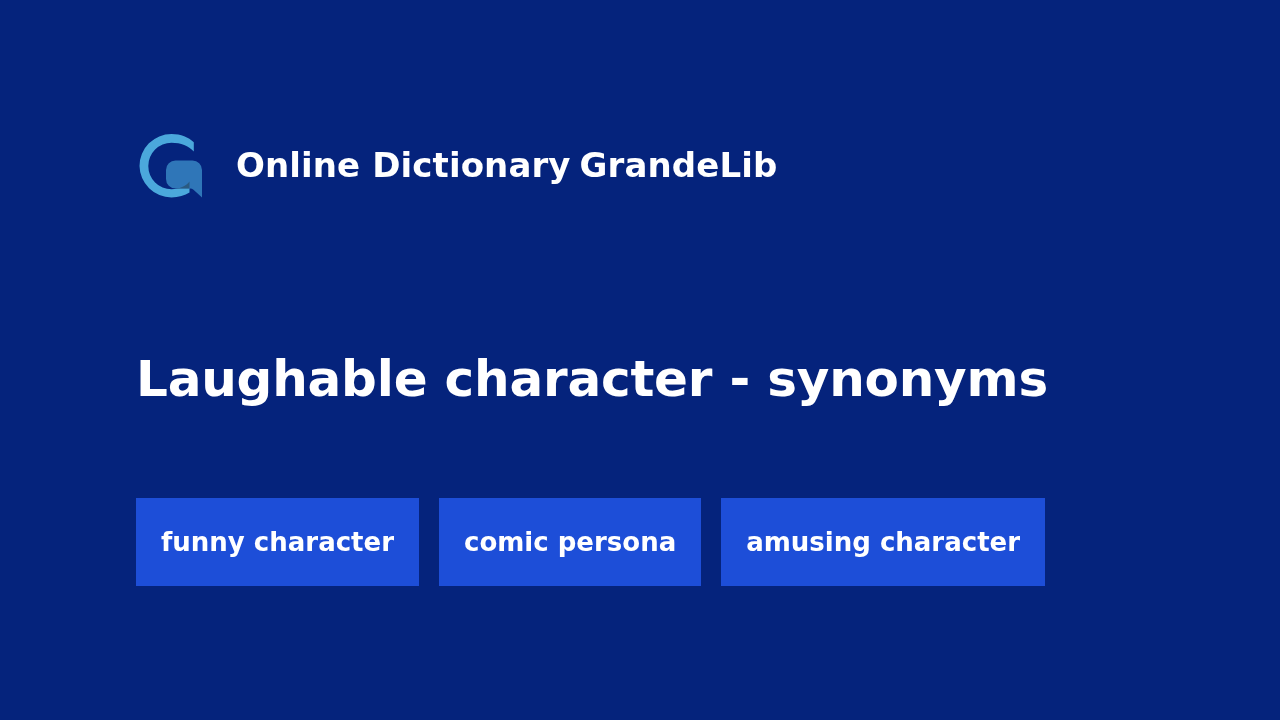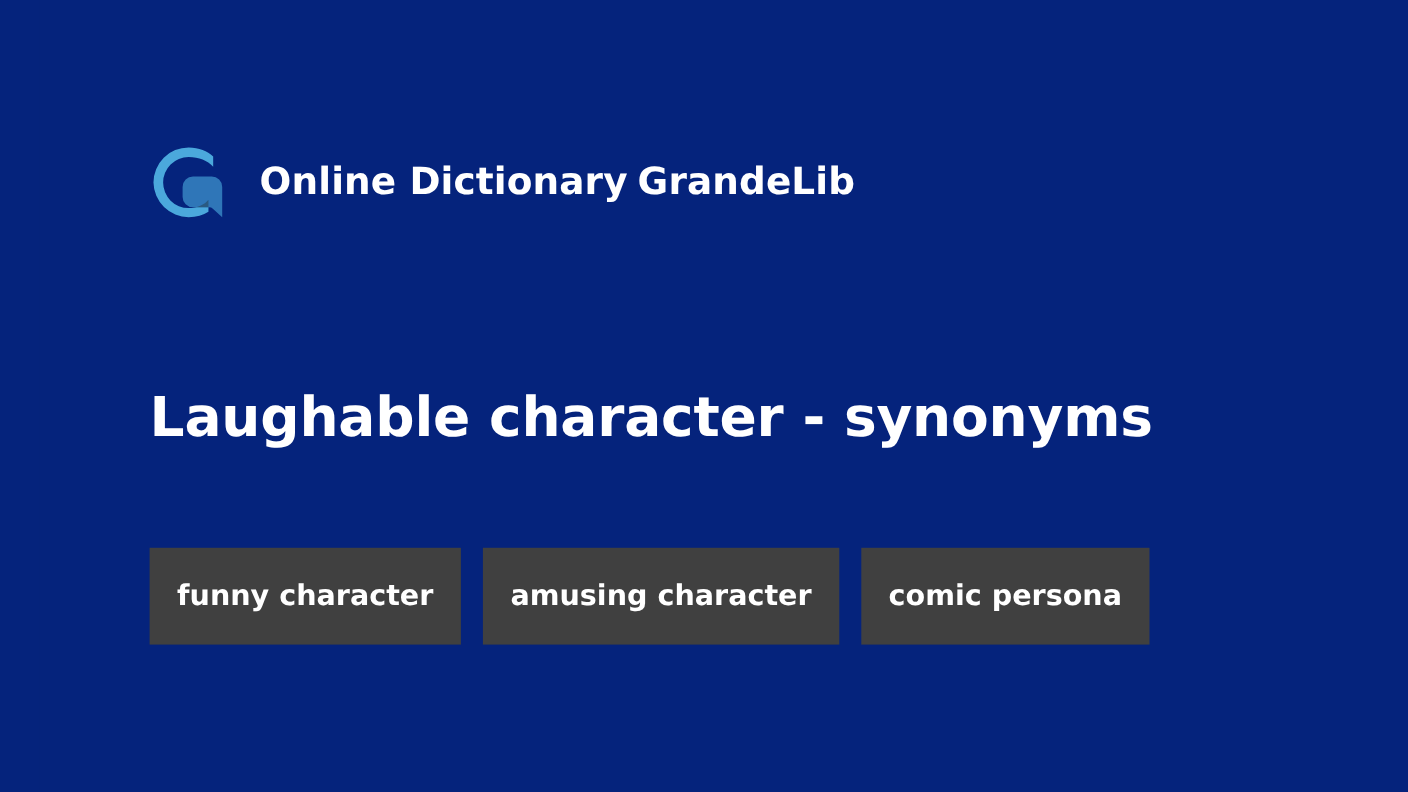--- a/index.html
+++ b/index.html
@@ -70,21 +70,21 @@
   .chips {
     position: absolute;
     left: 100px;
     top: 498px;
     display: flex;
     align-items: stretch;
     gap: 20px;
   }
 
   .chip {
-    background: #404040;
+    background: #1d4ed8;
     height: 88px;
     box-sizing: border-box;
     padding: 0 25px;
     display: flex;
     align-items: center;
     justify-content: center;
     font-size: 26px;
     font-weight: bold;
     color: #ffffff;
     white-space: nowrap;
@@ -117,17 +117,17 @@
 
     <div class="brand-title">
       <span>Online Dictionary</span><span class="brand-name">GrandeLib</span>
     </div>
   </div>
 
   <h1 class="page-title">Laughable character - synonyms</h1>
 
   <div class="chips">
     <div class="chip">funny character</div>
+    <div class="chip">comic persona</div>
     <div class="chip">amusing character</div>
-    <div class="chip">comic persona</div>
   </div>
 
 </div>
 
 </body></html>

